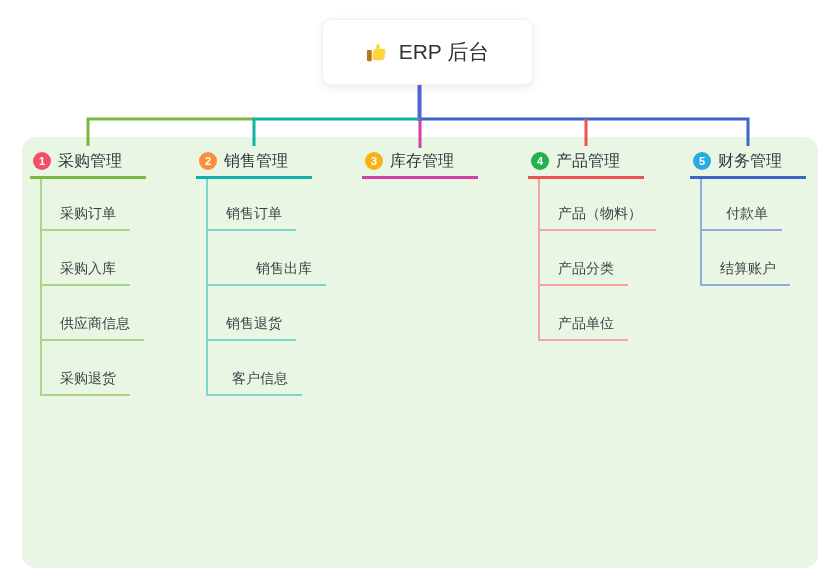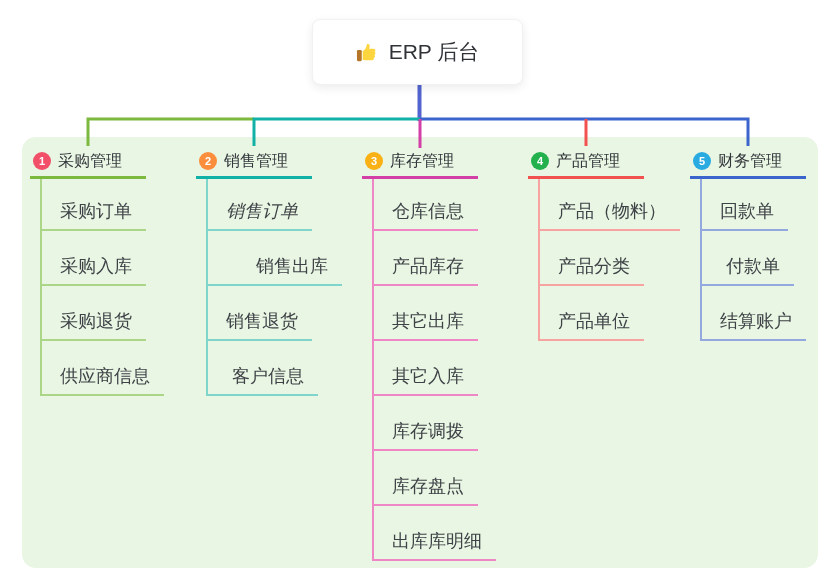--- a/index.html
+++ b/index.html
@@ -4,42 +4,42 @@
 <style>
   html,body{margin:0;padding:0;background:#ffffff;}
   body{font-family:"Liberation Sans","DejaVu Sans",sans-serif;}
   #stage{position:relative;width:839px;height:588px;background:#ffffff;overflow:hidden;}
 
   
   #panel{position:absolute;left:22px;top:137px;width:796px;height:431px;
          background:#e9f6e3;border-radius:14px;}
 
   
-  #root-node{position:absolute;left:312px;top:19px;width:209px;height:64px;
+  #root-node{position:absolute;left:322px;top:19px;width:209px;height:64px;
              background:#ffffff;border:1px solid #f1f1f1;border-radius:8px;
              box-shadow:0 3px 10px rgba(0,0,0,.08);
              display:flex;align-items:center;justify-content:center;gap:10px;
              font-size:21px;color:#2f3338;z-index:5;}
   #root-node .thumb{width:23px;height:23px;display:block;}
 
   
   #connectors{position:absolute;left:0;top:0;z-index:4;pointer-events:none;}
 
   
   .branch{position:absolute;top:146px;width:116px;z-index:6;}
   .branch-title{height:30px;display:flex;align-items:center;gap:7px;
                 padding-left:3px;border-bottom:3px solid;box-sizing:content-box;
                 font-size:16px;color:#33373c;white-space:nowrap;}
   .badge{width:18px;height:18px;border-radius:50%;flex:0 0 18px;
          display:flex;align-items:center;justify-content:center;
          color:#ffffff;font-size:11px;font-weight:bold;line-height:1;}
   .children{margin-left:10px;border-left:2px solid;}
   .child{height:55px;width:max-content;display:flex;align-items:flex-end;
          border-bottom:2px solid;padding:0 14px 6px 18px;box-sizing:border-box;
-         font-size:18px;color:#3e4247;white-space:nowrap;}
+         font-size:14px;color:#3e4247;white-space:nowrap;}
   .child:first-child{height:52px;}
 </style>
 </head>
 <body>
 
 <div id="stage">
 
   <div id="panel"></div>
 
   <svg id="connectors" width="839" height="588">
@@ -61,67 +61,57 @@
 
   <div id="branches">
       <div class="branch" style="left: 30px;">
         <div class="branch-title" style="border-bottom-color: rgb(124, 185, 63);">
           <span class="badge" style="background: rgb(242, 80, 105);">1</span>
           <span>采购管理</span>
         </div>
         <div class="children" style="border-left-color: rgb(171, 214, 135);">
           <div class="child" style="border-bottom-color: rgb(171, 214, 135);">采购订单</div>
           <div class="child" style="border-bottom-color: rgb(171, 214, 135);">采购入库</div>
+          <div class="child" style="border-bottom-color: rgb(171, 214, 135);">供应商信息</div>
           <div class="child" style="border-bottom-color: rgb(171, 214, 135);">采购退货</div>
-          <div class="child" style="border-bottom-color: rgb(171, 214, 135);">供应商信息</div>
         </div>
       </div>
       <div class="branch" style="left: 196px;">
         <div class="branch-title" style="border-bottom-color: rgb(18, 177, 167);">
           <span class="badge" style="background: rgb(251, 142, 60);">2</span>
           <span>销售管理</span>
         </div>
         <div class="children" style="border-left-color: rgb(127, 212, 203);">
-          <div class="child" style="border-bottom-color: rgb(127, 212, 203); font-style: italic;">销售订单</div>
+          <div class="child" style="border-bottom-color: rgb(127, 212, 203);">销售订单</div>
           <div class="child" style="border-bottom-color: rgb(127, 212, 203); padding-left: 48px;">销售出库</div>
           <div class="child" style="border-bottom-color: rgb(127, 212, 203);">销售退货</div>
           <div class="child" style="border-bottom-color: rgb(127, 212, 203); padding-left: 24px;">客户信息</div>
         </div>
       </div>
       <div class="branch" style="left: 362px;">
         <div class="branch-title" style="border-bottom-color: rgb(210, 63, 167);">
           <span class="badge" style="background: rgb(249, 177, 21);">3</span>
           <span>库存管理</span>
-        </div>
-        <div class="children" style="border-left-color: rgb(239, 134, 197);">
-          <div class="child" style="border-bottom-color: rgb(239, 134, 197);">仓库信息</div>
-          <div class="child" style="border-bottom-color: rgb(239, 134, 197);">产品库存</div>
-          <div class="child" style="border-bottom-color: rgb(239, 134, 197);">其它出库</div>
-          <div class="child" style="border-bottom-color: rgb(239, 134, 197);">其它入库</div>
-          <div class="child" style="border-bottom-color: rgb(239, 134, 197);">库存调拨</div>
-          <div class="child" style="border-bottom-color: rgb(239, 134, 197);">库存盘点</div>
-          <div class="child" style="border-bottom-color: rgb(239, 134, 197);">出库库明细</div>
         </div>
       </div>
       <div class="branch" style="left: 528px;">
         <div class="branch-title" style="border-bottom-color: rgb(241, 81, 79);">
           <span class="badge" style="background: rgb(35, 177, 77);">4</span>
           <span>产品管理</span>
         </div>
         <div class="children" style="border-left-color: rgb(247, 163, 161);">
           <div class="child" style="border-bottom-color: rgb(247, 163, 161);">产品（物料）</div>
           <div class="child" style="border-bottom-color: rgb(247, 163, 161);">产品分类</div>
           <div class="child" style="border-bottom-color: rgb(247, 163, 161);">产品单位</div>
         </div>
       </div>
       <div class="branch" style="left: 690px;">
         <div class="branch-title" style="border-bottom-color: rgb(60, 100, 205);">
           <span class="badge" style="background: rgb(41, 171, 226);">5</span>
           <span>财务管理</span>
         </div>
         <div class="children" style="border-left-color: rgb(147, 168, 222);">
-          <div class="child" style="border-bottom-color: rgb(147, 168, 222);">回款单</div>
           <div class="child" style="border-bottom-color: rgb(147, 168, 222); padding-left: 24px;">付款单</div>
           <div class="child" style="border-bottom-color: rgb(147, 168, 222);">结算账户</div>
         </div>
       </div>
     </div>
 </div>
 
 </body></html>

